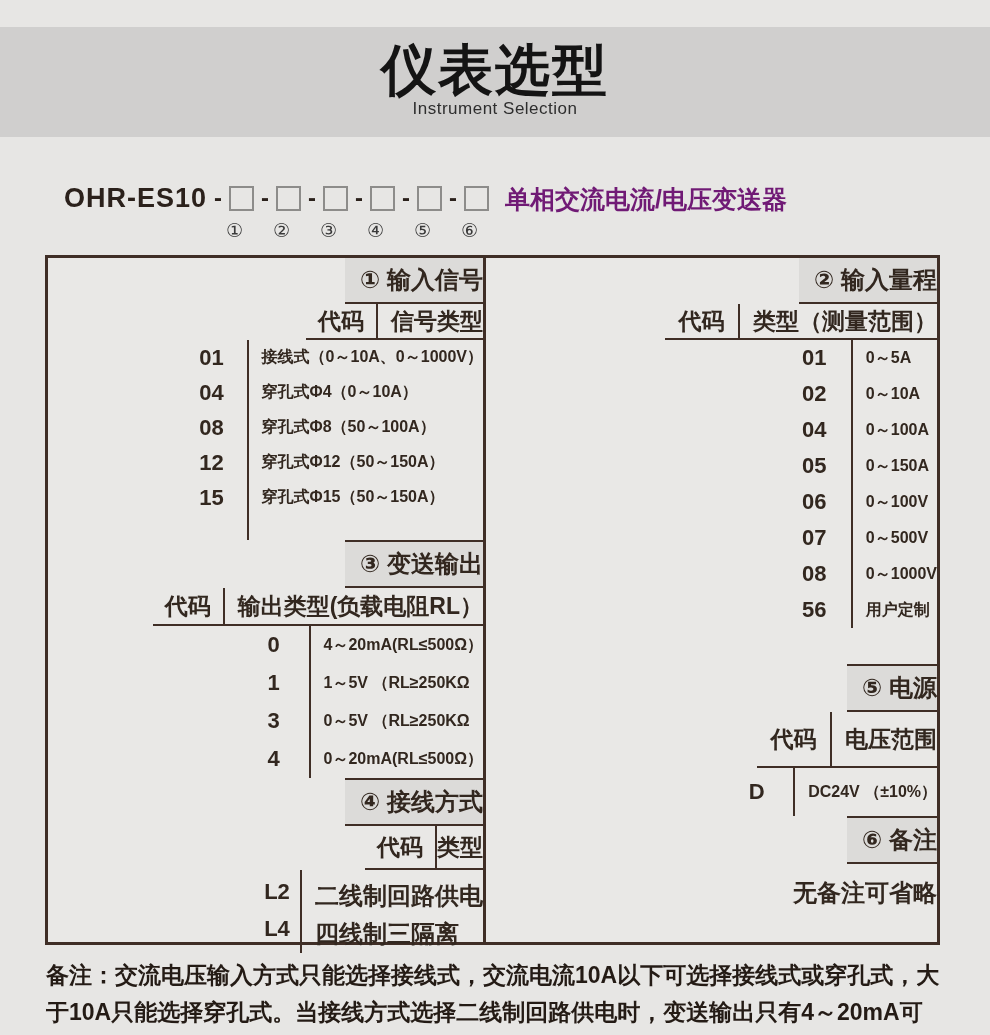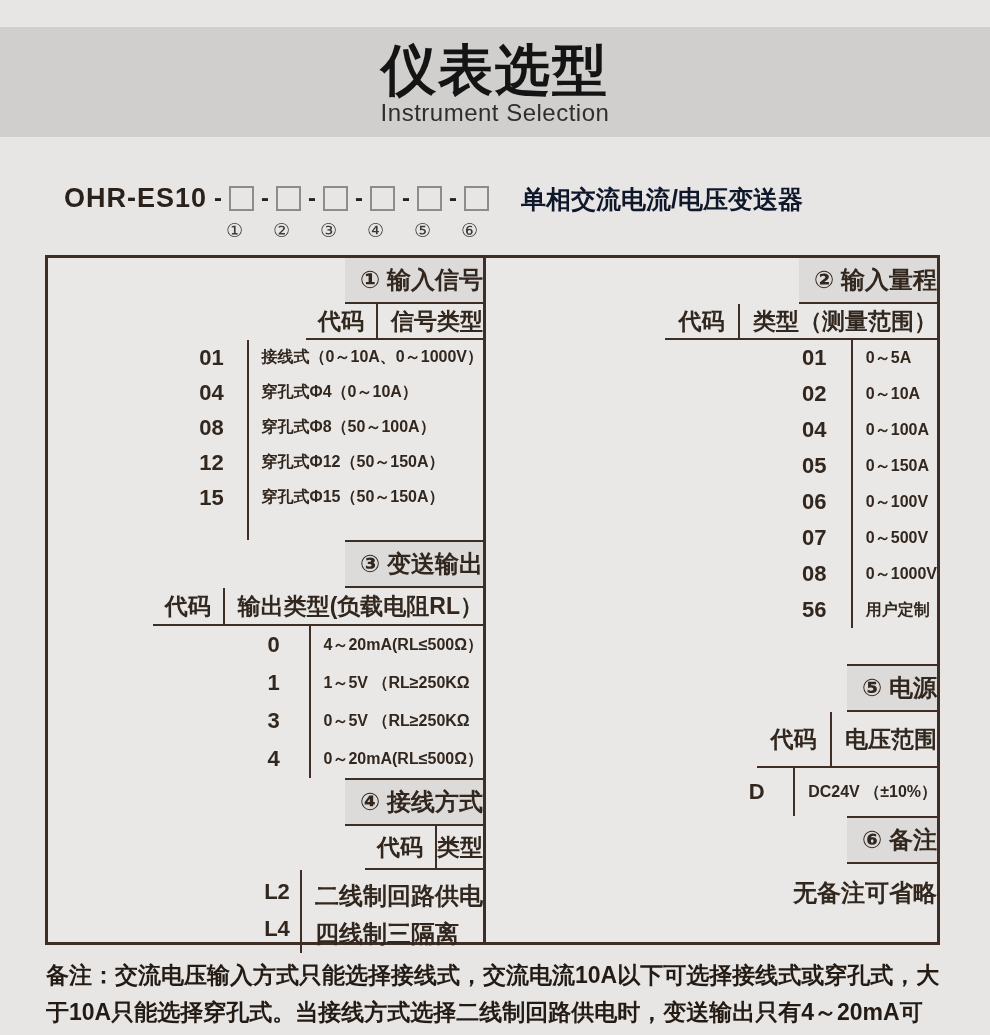--- a/index.html
+++ b/index.html
@@ -20,21 +20,21 @@
   }
   .title-main {
     padding-top: 14px;
     font-size: 55px;
     font-weight: 700;
     letter-spacing: 2px;
     color: #141414;
     line-height: 58px;
   }
   .title-sub {
-    font-size: 24px;
+    font-size: 17px;
     color: #2e2e2e;
     letter-spacing: 0.5px;
   }
 
   
   .model-line {
     margin: 46px 0 0 64px;
     display: flex;
     align-items: flex-start;
   }
@@ -64,23 +64,23 @@
     width: 39px;
     text-align: center;
     font-size: 19px;
     color: #3a3a3a;
     margin-top: 6px;
     font-family: "DejaVu Sans", "Liberation Sans", sans-serif;
   }
   .model-product {
     font-size: 25px;
     font-weight: 700;
-    margin-left: 32px;
+    margin-left: 16px;
     line-height: 32px;
-    color: #0f172a;
+    color: #701a75;
   }
 
   
   .sel-table {
     margin: 14px 0 0 45px;
     width: 895px;
     height: 690px;
     border: 3px solid #3f2e26;
     background: #e9e8e6;
     display: flex;

